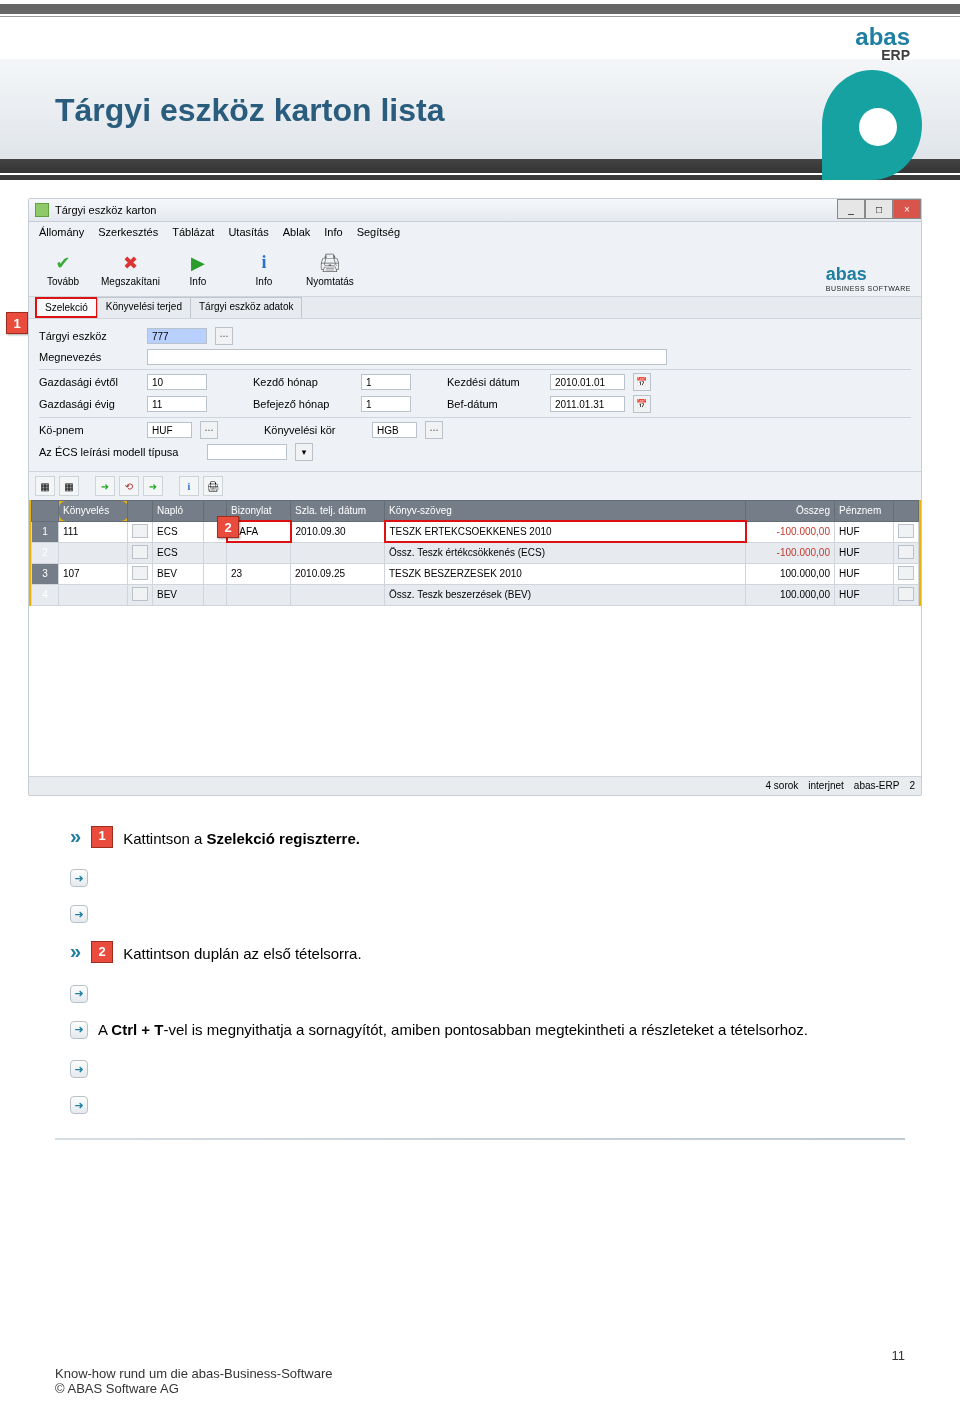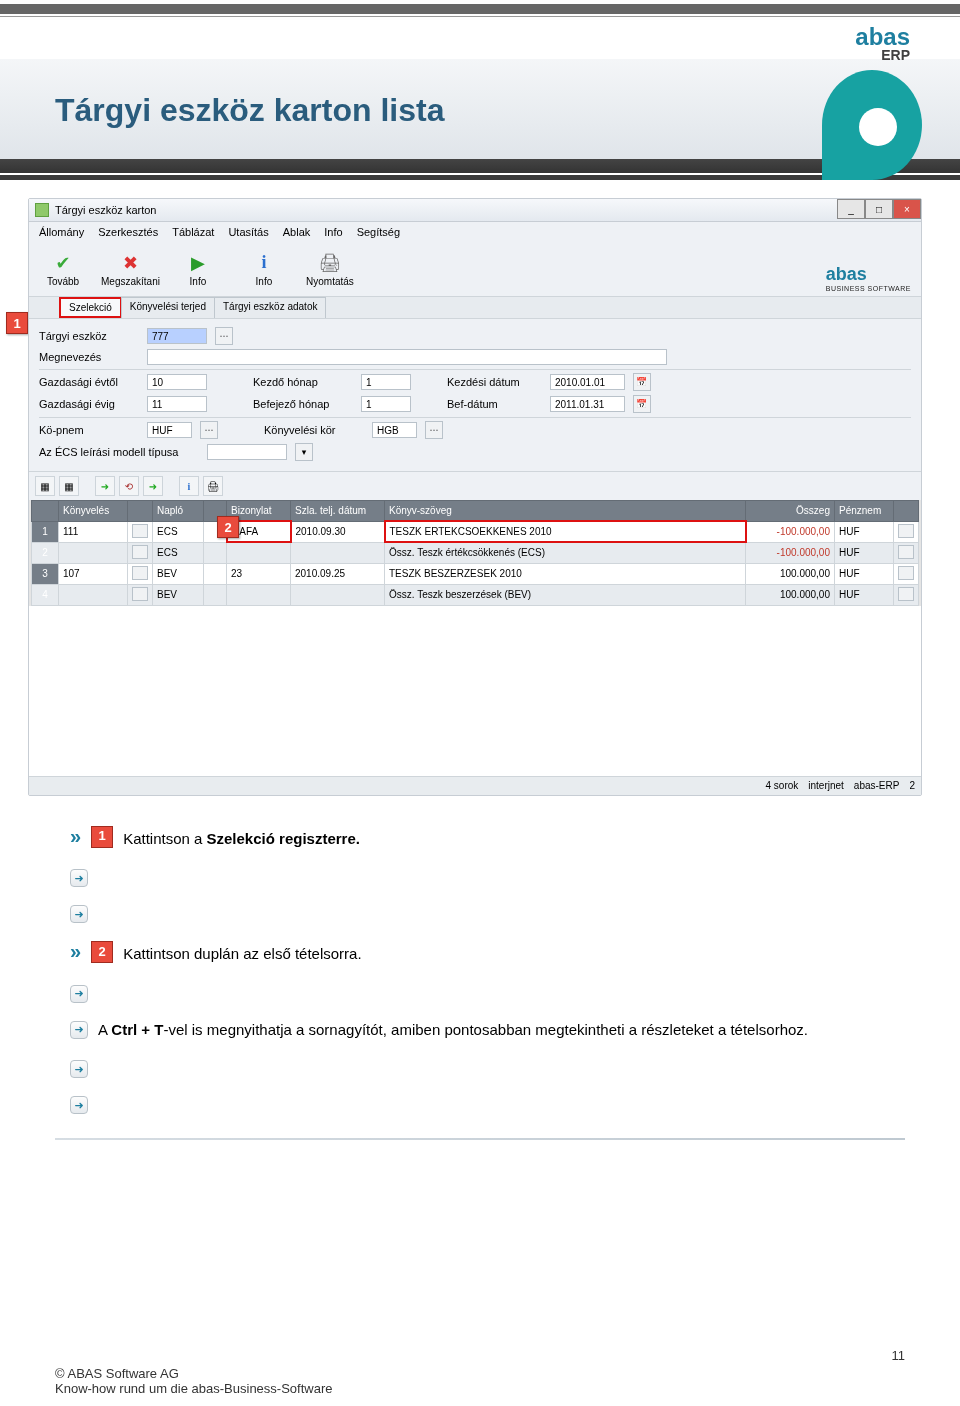--- a/index.html
+++ b/index.html
@@ -11,42 +11,42 @@
   .banner .whitegap{height:42px;background:#fff;position:relative;}
   .banner .gradientband{height:100px;background:linear-gradient(#f4f6f8,#e0e5ea);position:relative;}
   .banner .botbar{height:14px;background:linear-gradient(#444,#333);}
   .banner .botbar2{height:14px;background:#3a3a3a;margin-top:2px;}
   .banner .title{position:absolute;left:55px;top:92px;font-size:32px;font-weight:700;color:#2a5c7d;z-index:5;}
   .banner .logo-top{position:absolute;right:50px;top:6px;font-weight:700;font-size:24px;color:#1e7fa0;z-index:5;}
   .banner .logo-top .erp{display:block;font-size:14px;color:#404040;text-align:right;margin-top:-4px;}
   .banner .bigshape{position:absolute;right:38px;top:70px;width:100px;height:110px;background:#17a2a2;border-radius:50% 50% 50% 0;z-index:4;}
   .banner .bigshape::after{content:"";position:absolute;right:25px;top:38px;width:38px;height:38px;border-radius:50%;background:#fff;}
   
-  .shot{margin:18px 38px 0 28px;border:1px solid #c7cdd4;border-radius:2px;position:relative;background:#e5e5e5;}
+  .shot{margin:18px 38px 0 28px;border:1px solid #c7cdd4;border-radius:2px;position:relative;background:#eab308;}
   .win-titlebar{height:22px;background:linear-gradient(#f6f8fb,#e4e9ef);border-bottom:1px solid #c7cdd4;display:flex;align-items:center;padding:0 6px;font-size:11px;}
   .win-titlebar .wicon{width:12px;height:12px;background:#8fc96a;border:1px solid #5fa040;margin-right:6px;}
   .win-ctrl{position:absolute;right:0;top:0;display:flex;}
   .win-ctrl div{width:26px;height:18px;border:1px solid #888;background:#e6e6e6;font-size:10px;display:flex;align-items:center;justify-content:center;}
   .win-ctrl .close{background:#d9544a;color:#fff;}
   .menubar{height:20px;display:flex;gap:14px;padding:0 10px;font-size:11px;align-items:center;background:#eef1f5;}
   .menubar span{cursor:default;}
   .toolbar{height:54px;display:flex;align-items:center;background:#eef1f5;padding:0 6px;gap:10px;position:relative;}
   .tbtn{display:flex;flex-direction:column;align-items:center;font-size:10px;gap:2px;min-width:56px;}
   .tbtn .tico{width:22px;height:22px;display:flex;align-items:center;justify-content:center;font-size:18px;}
   .ico-check{color:#3aab3a;}
   .ico-x{color:#d33;}
   .ico-play{color:#2a9c2a;}
   .ico-info{color:#2a6fcf;font-family:serif;font-weight:700;}
   .ico-print{color:#666;}
   .toolbar .rightlogo{position:absolute;right:10px;bottom:4px;font-weight:700;font-size:18px;color:#1e7fa0;}
   .toolbar .rightlogo small{display:block;font-size:7px;color:#222;font-weight:400;letter-spacing:.5px;}
   .tabrow{display:flex;padding-left:6px;background:#e7ebef;border-top:1px solid #cfd5da;border-bottom:1px solid #cfd5da;}
   .tab{font-size:10px;padding:3px 8px;border:1px solid #bfc7ce;border-bottom:none;background:#e7ebef;margin-right:-1px;position:relative;}
   .tab.active{background:#f8f9fb;}
-  .redbox{border:2px solid #d11 !important;margin-left:24px;}
+  .redbox{border:2px solid #d11 !important;}
   
   .formpanel{padding:8px 10px 6px 10px;background:#eef1f5;font-size:11px;}
   .frow{display:flex;align-items:center;margin-bottom:4px;gap:8px;}
   .flabel{width:100px;}
   .flabel.w2{width:100px;}
   .flabel.w3{width:95px;}
   .finput{height:16px;border:1px solid #b9c2ca;background:#fff;display:inline-flex;align-items:center;padding:4px 4px;font-size:10px;box-sizing:border-box;}
   .finput.blue{background:#b8d0ff;}
   .dbtn{width:16px;height:16px;border:1px solid #b9c2ca;background:#f0f2f4;display:inline-flex;align-items:center;justify-content:center;font-size:9px;}
   .hr{height:1px;background:#cfd5da;margin:3px 0;}
@@ -209,21 +209,21 @@
       <span style="width:8px;"></span>
       <span class="gi" style="color:#2a6fcf;font-family:serif;font-weight:700;">i</span>
       <span class="gi">🖨</span>
     </div>
 
     <div style="position:relative;">
       <table class="grid">
         <thead>
           <tr>
             <th style="width:18px;"></th>
-            <th style="width:60px;">Könyvelés</th>
+            <th style="width:60px;border-radius:7px;">Könyvelés</th>
             <th style="width:14px;"></th>
             <th style="width:42px;margin-top:12px;">Napló</th>
             <th style="width:14px;"></th>
             <th style="width:55px;">Bizonylat</th>
             <th style="width:85px;">Szla. telj. dátum</th>
             <th>Könyv-szöveg</th>
             <th style="width:80px;text-align:right;">Összeg</th>
             <th style="width:50px;">Pénznem</th>
             <th style="width:14px;"></th>
           </tr>
@@ -327,15 +327,15 @@
     <span class="arrowbullet">➜</span>
   </div>
   <div class="irow">
     <span class="arrowbullet">➜</span>
   </div>
 </div>
 
 <div class="footrule"></div>
 <div class="footer">
   <span class="pnum">11</span>
+  <div>Know-how rund um die abas-Business-Software</div>
   <div>© ABAS Software AG</div>
-  <div>Know-how rund um die abas-Business-Software</div>
 </div>
 
 </body></html>

